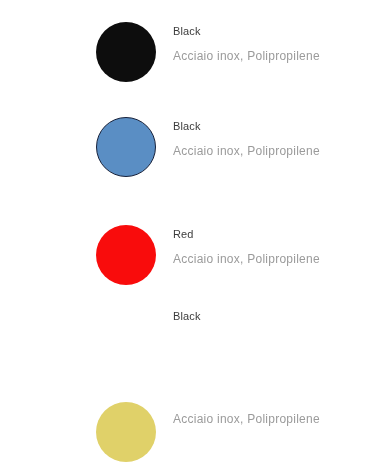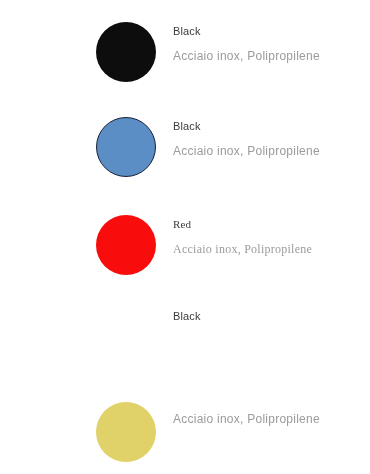--- a/index.html
+++ b/index.html
@@ -88,21 +88,21 @@
     </div>
     <div class="variant-row" style="top: 100px;">
       <div class="swatch-wrap">
         <div class="swatch" style="background: rgb(90, 142, 196); border: 1.5px solid rgb(23, 33, 58);"></div>
       </div>
       <div class="variant-text">
         <div class="variant-title">Black</div>
         <div class="variant-sub">Acciaio inox, Polipropilene</div>
       </div>
     </div>
-    <div class="variant-row" style="top: 198px; font-family: Liberation Serif, serif;">
+    <div class="variant-row" style="top: 208px;">
       <div class="swatch-wrap">
         <div class="swatch" style="background: rgb(249, 12, 12);"></div>
       </div>
       <div class="variant-text">
         <div class="variant-title">Red</div>
         <div class="variant-sub">Acciaio inox, Polipropilene</div>
       </div>
     </div>
     <div class="variant-row" style="top: 290px;">
       <div class="swatch-wrap">

